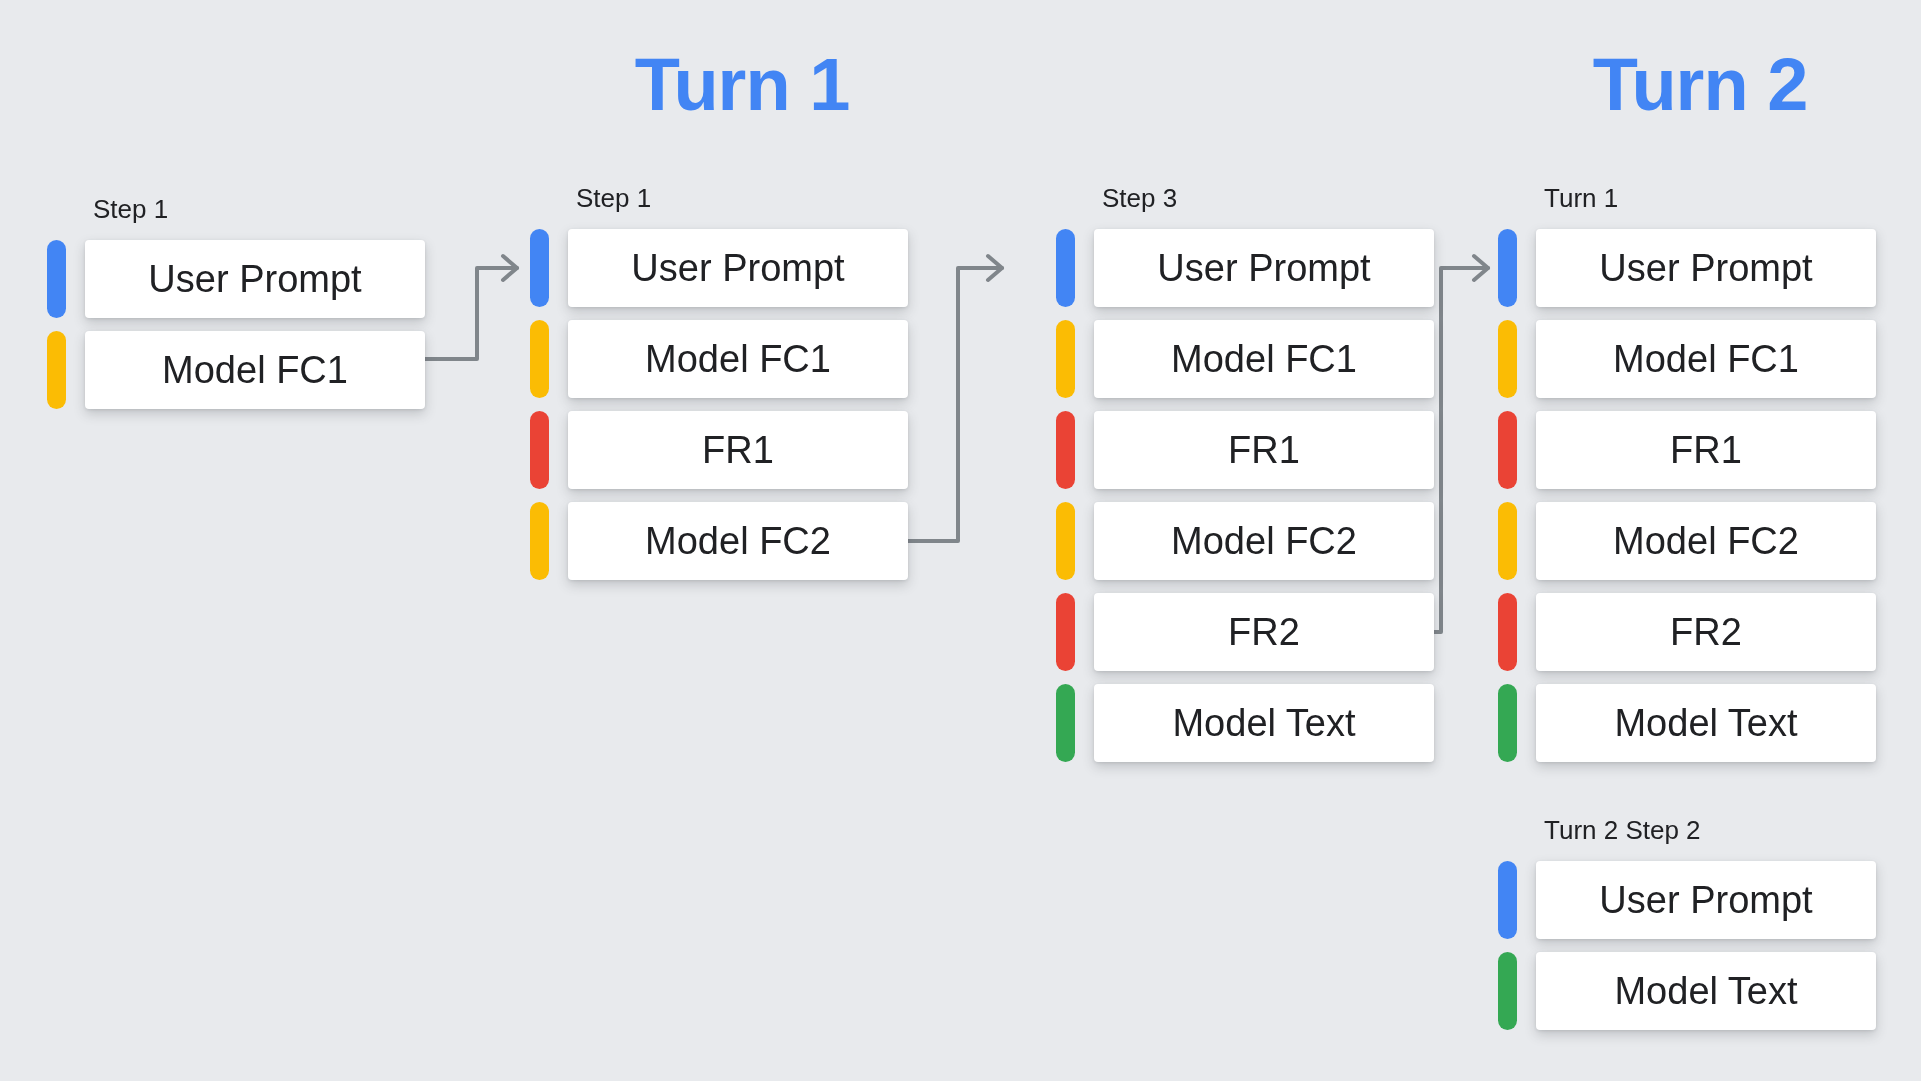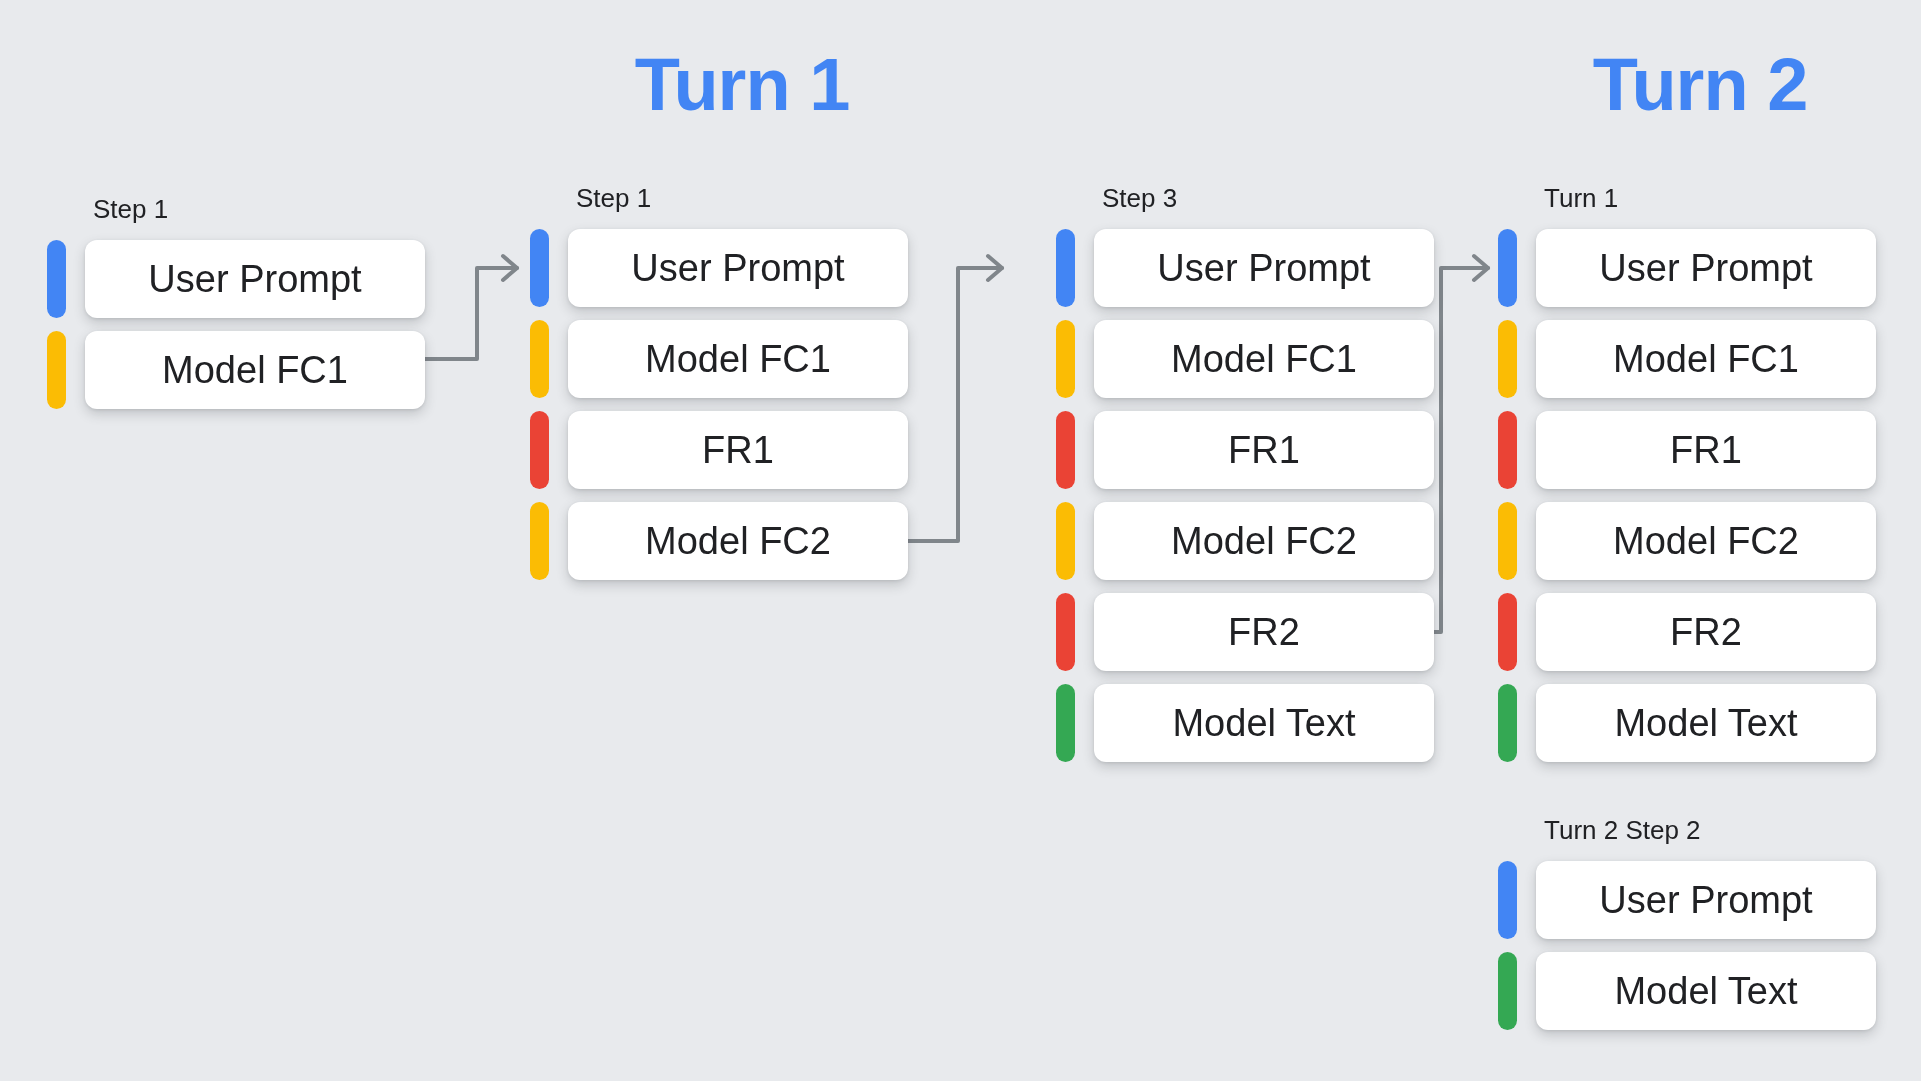--- a/index.html
+++ b/index.html
@@ -58,21 +58,21 @@
     flex: 0 0 19px;
     background: #ccc;
   }
   .bar[data-color="blue"]   { background: var(--bar-blue,   #4285F4); }
   .bar[data-color="yellow"] { background: var(--bar-yellow, #FBBC04); }
   .bar[data-color="red"]    { background: var(--bar-red,    #EA4335); }
   .bar[data-color="green"]  { background: var(--bar-green,  #34A853); }
   .card {
     width: 340px; height: 78px;
     background: var(--card-white, #FFFFFF);
-    border-radius: 12px;
+    border-radius: 4px;
     display: flex; align-items: center; justify-content: center;
     box-shadow: 0 5px 12px rgba(60,64,67,0.22), 0 1px 3px rgba(60,64,67,0.12);
   }
   .card-label {
     font-size: 38px;
     line-height: 1;
     color: var(--text-dark, #202124);
     white-space: nowrap;
   }
 

